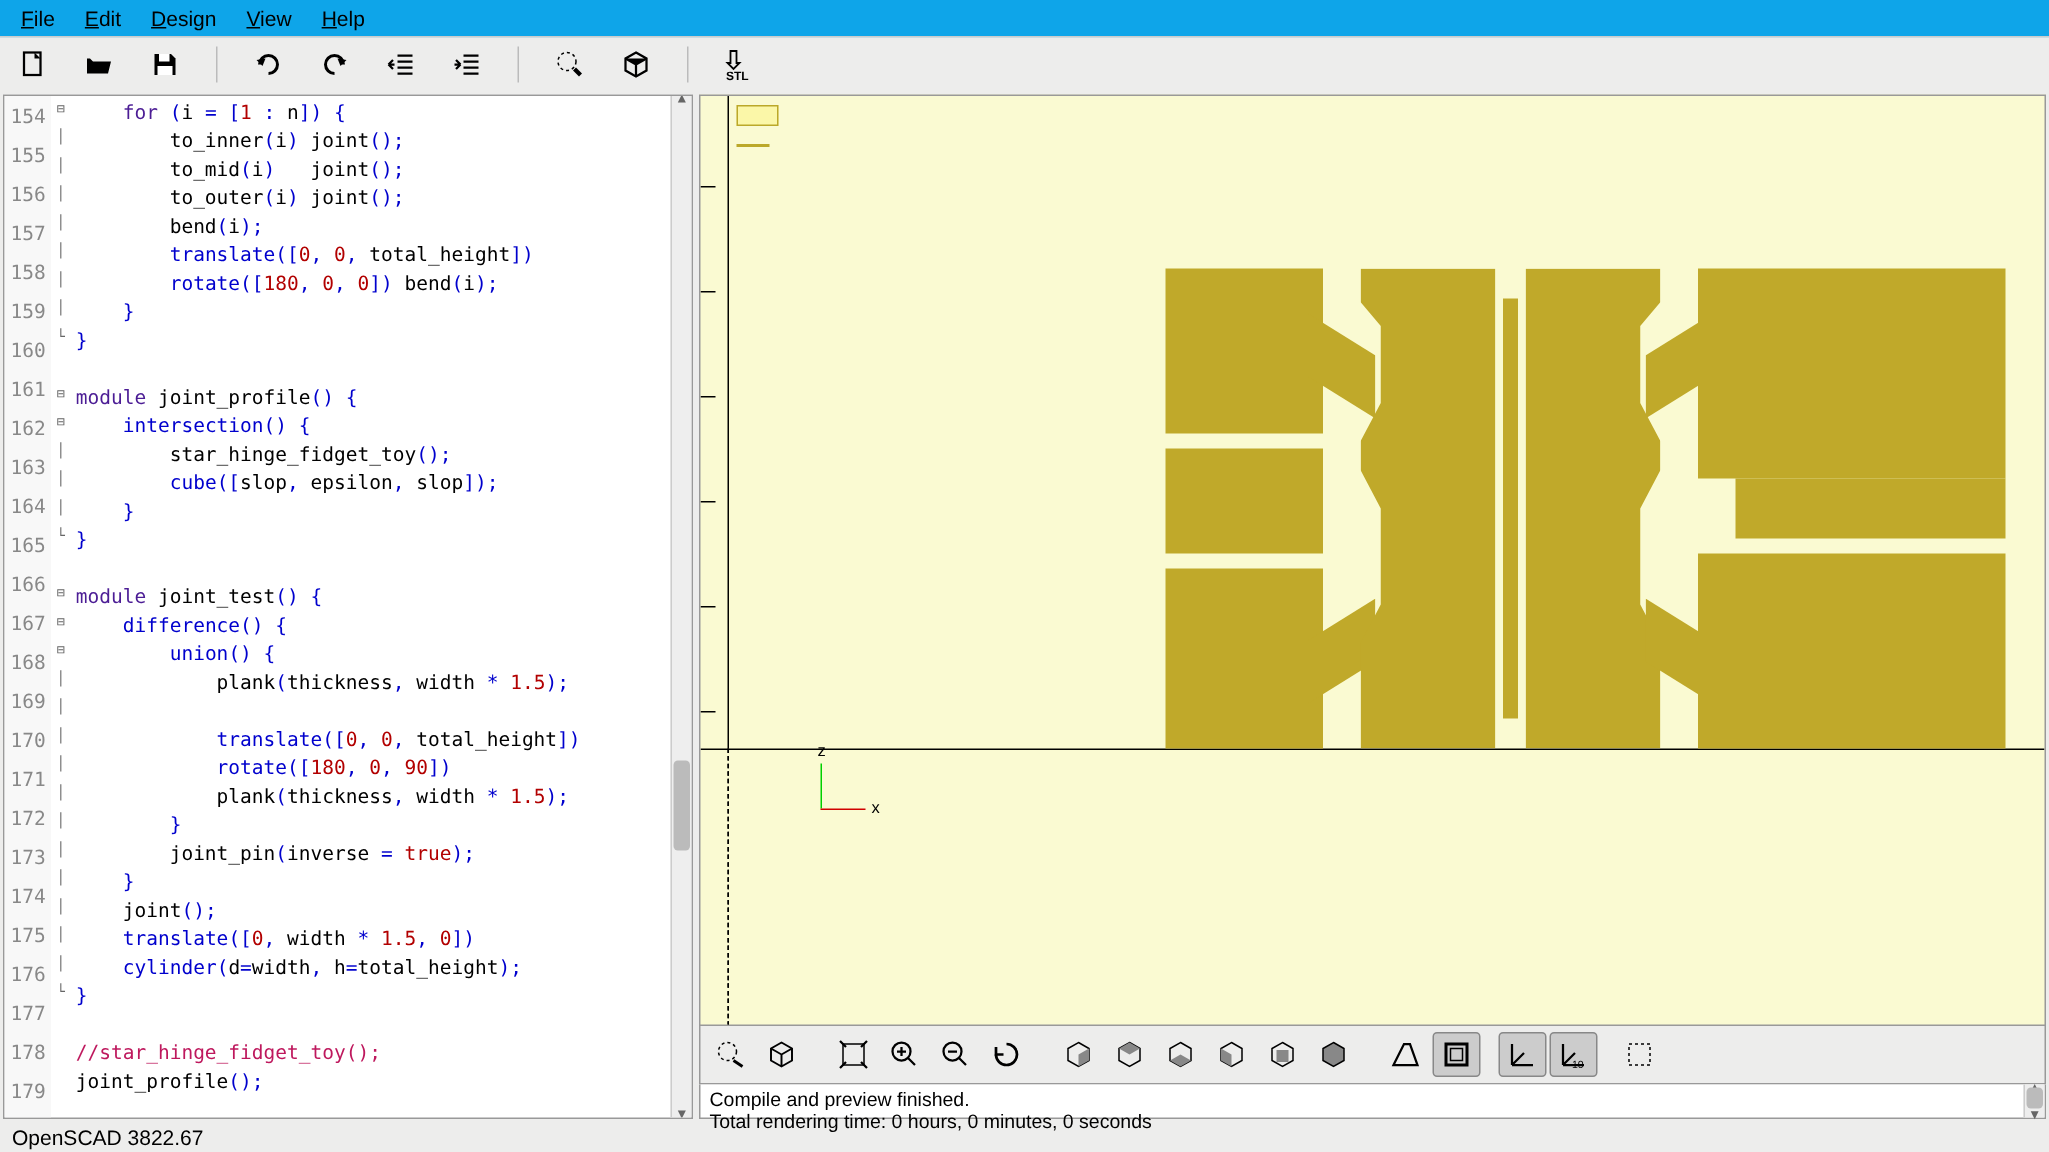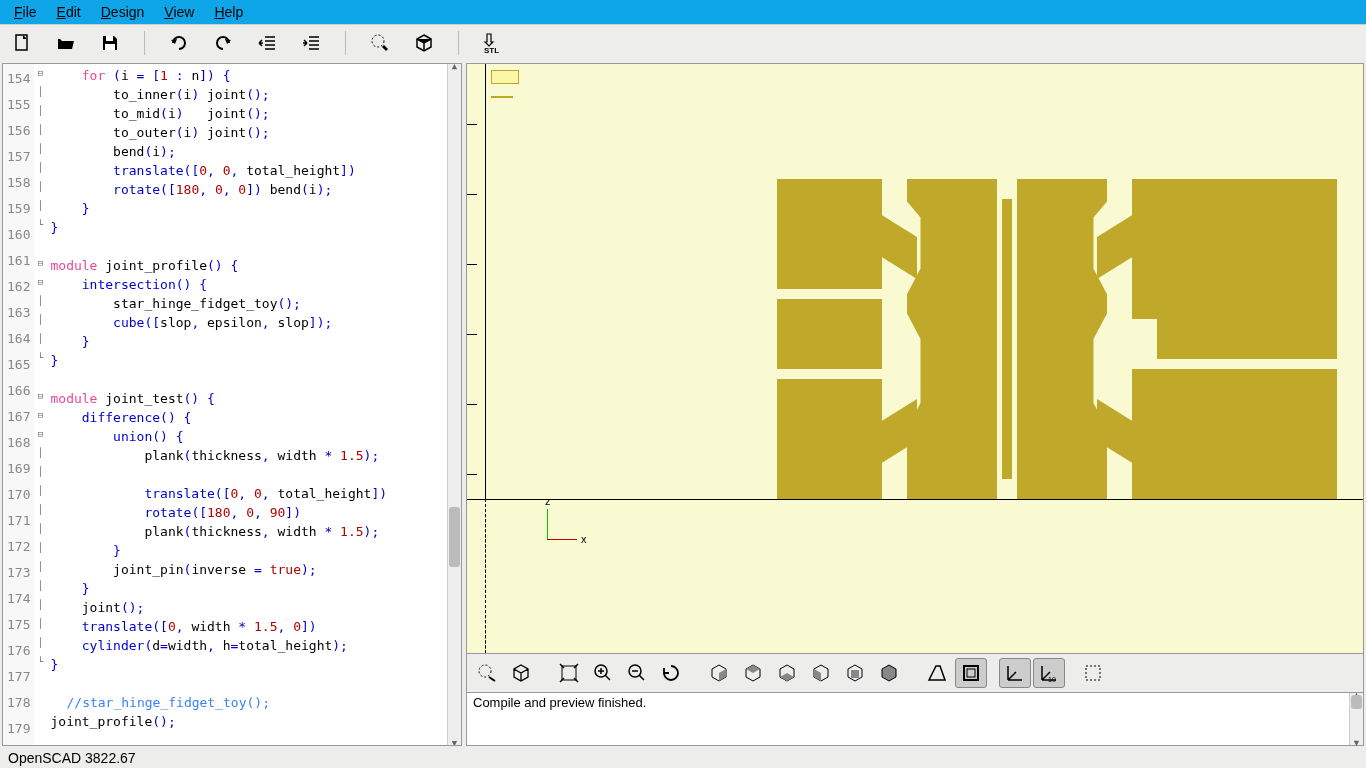--- a/index.html
+++ b/index.html
@@ -89,25 +89,25 @@
   position: relative;
 }
 .editor-thumb {
   position: absolute;
   left: 1px; right: 1px;
   top: 65%;
   height: 60px;
   background: #bbb;
   border-radius: 3px;
 }
-.kw { color: #ec4899; }
+.kw { color: #4c1d95; }
 .br { color: #0000cd; }
 .num { color: #b20000; }
 .fn { color: #0000cd; }
-.cmt { color: #3b82f6; margin-left: 16px; }
+.cmt { color: #be185d; }
 .right-pane {
   flex: 1;
   display: flex;
   flex-direction: column;
   margin: 2px;
 }
 .viewport {
   flex: 1;
   background: #fafad2;
   border: 1px solid #999;
@@ -160,21 +160,21 @@
   width: 32px; height: 30px;
   display: flex; align-items: center; justify-content: center;
   cursor: pointer;
   border-radius: 3px;
 }
 .vbtn.active {
   background: #ccc;
   border: 1px solid #888;
 }
 .console {
-  height: 53px;
+  height: 23px;
   background: #fff;
   border: 1px solid #999;
   border-top: none;
   padding: 2px 6px;
   font-size: 13px;
   position: relative;
 }
 .console-scroll {
   position:absolute; right:0; top:0; bottom:0; width:14px;
   background:#eee; border-left:1px solid #ccc;
@@ -503,20 +503,21 @@
       <div style="width:8px"></div>
       <div class="vbtn">
           <svg width="22" height="22">
             <rect x="4" y="4" width="14" height="14" fill="none" stroke="#000" stroke-dasharray="2"></rect>
           </svg>
         </div>
     </div>
 
     <div class="console">
       <div>Compile and preview finished.</div>
+      <div>Total rendering time: 0 hours, 0 minutes, 0 seconds</div>
       <div class="console-scroll">
         <div class="up-arrow">▲</div>
         <div class="console-thumb"></div>
         <div class="down-arrow">▼</div>
       </div>
     </div>
   </div>
 </div>
 
 <div class="statusbar">

